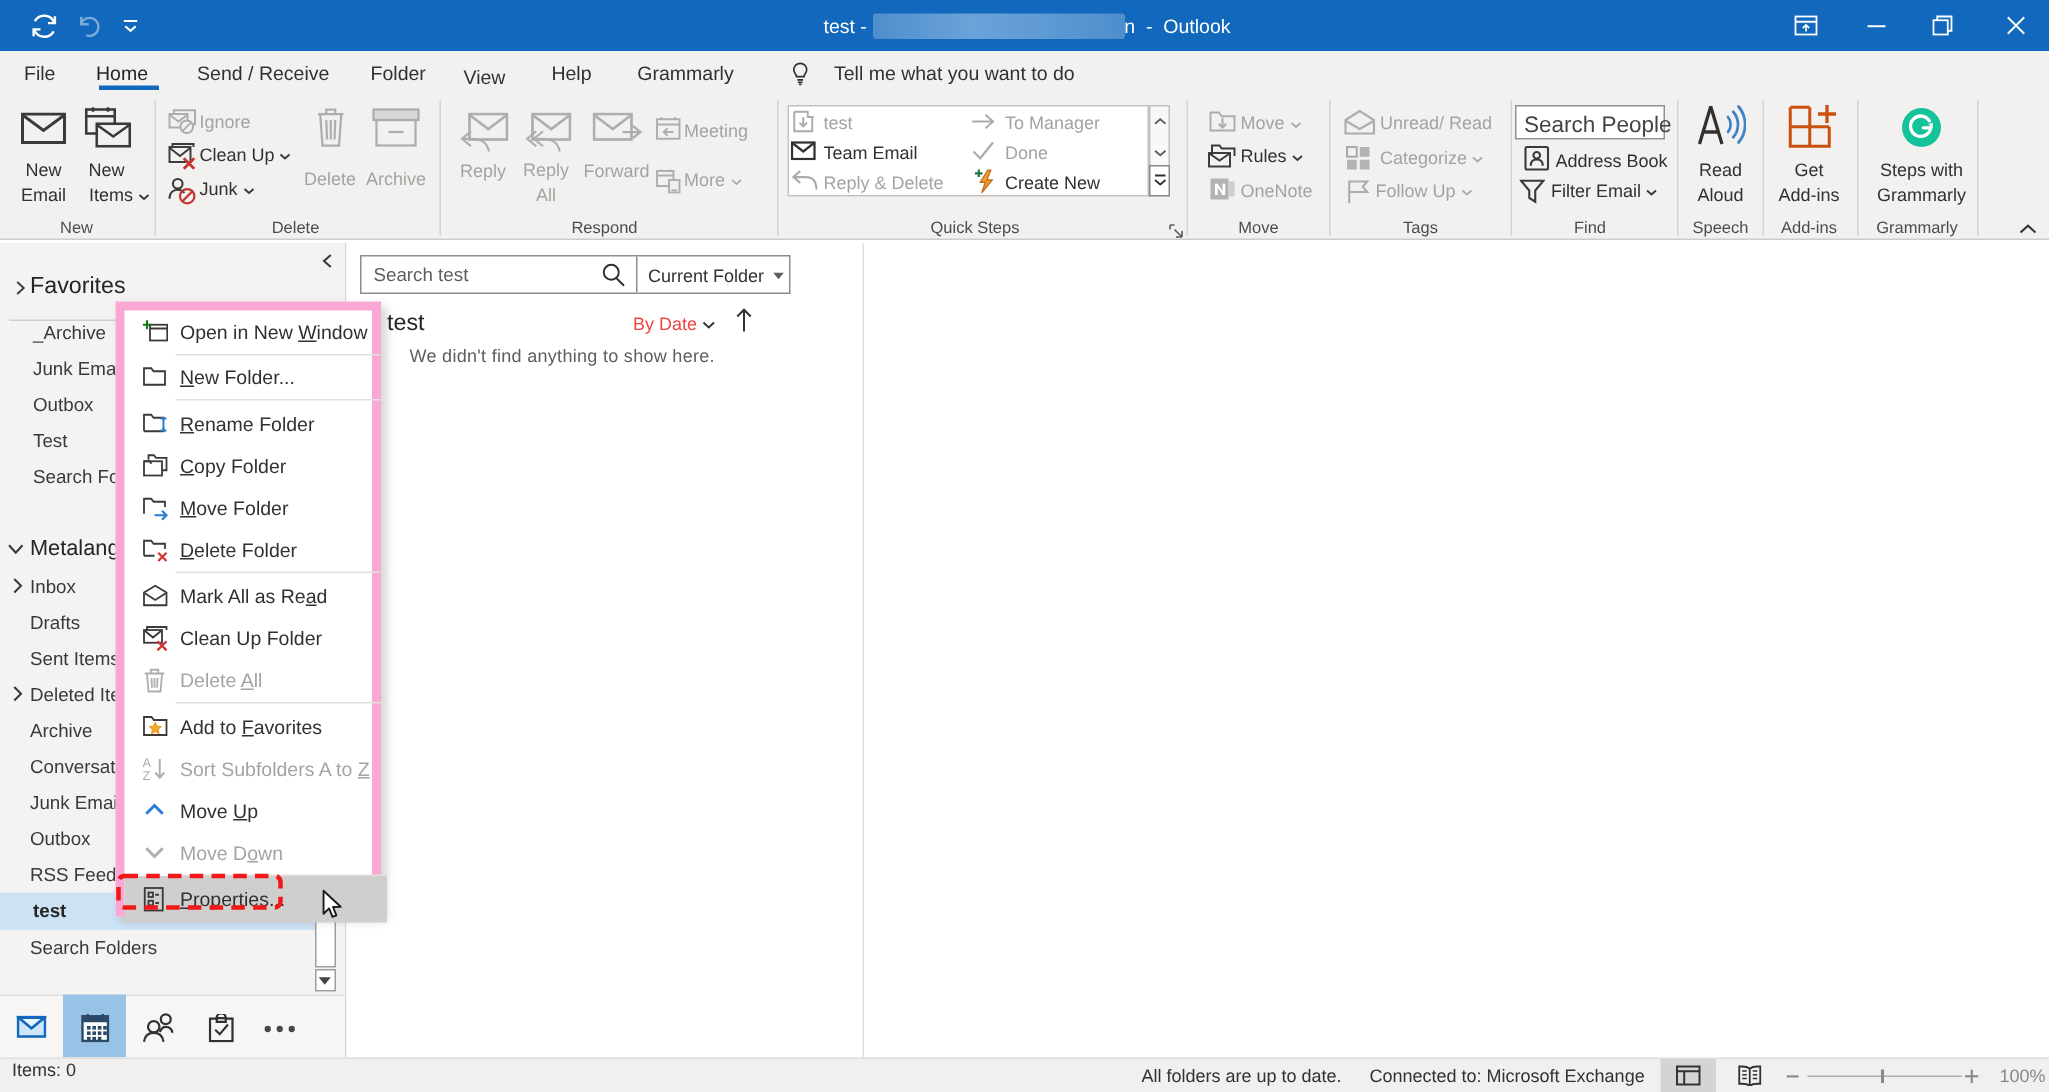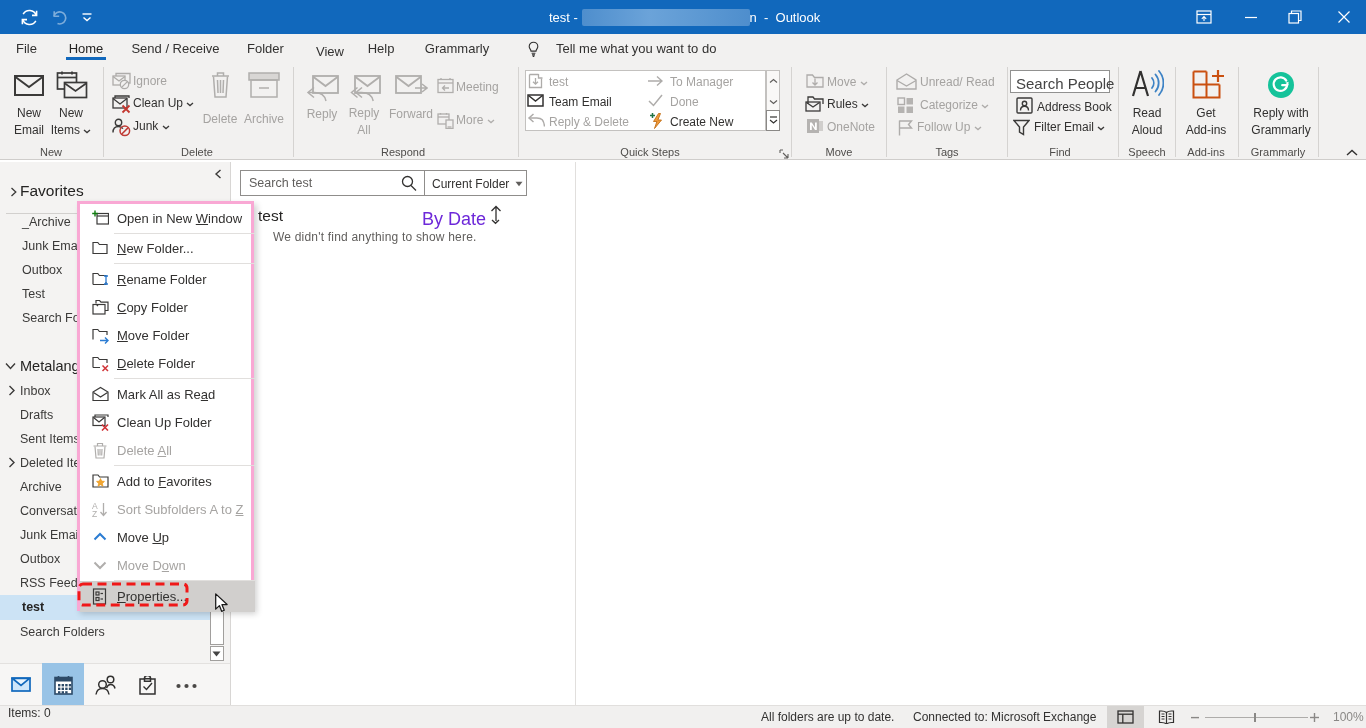--- a/index.html
+++ b/index.html
@@ -53,25 +53,25 @@
         <path d="M4.5 4.5 v-2.5 h9.5 v9.5 h-2.5"></path>
   </svg>
   <svg class="a" style="left:170px;top:9px" width="16" height="16" viewBox="0 0 16 16" fill="none" stroke="#fff" stroke-width="1.2">
     <path d="M2.5 2.5 l11 11 M13.5 2.5 l-11 11"></path>
   </svg>
 </div>
 
 <div class="a" style="left:0;top:34px;width:1366px;height:28px;background:#f2f1f0"></div>
 <div class="a ink" id="tabs" style="left:0;top:34px;width:1366px;height:28px;font-size:13px">
   <div class="a" style="left:0;top:7px;width:53px;text-align:center">File</div>
-  <div class="a" style="left:64px;top:7px;width:44px;text-align:center;color:#252423">Home</div>
+  <div class="a" style="left:64px;top:7px;width:44px;color:#252423">Home</div>
   <div class="a" style="left:66px;top:23px;width:40px;height:3px;background:#1168bc"></div>
   <div class="a" style="left:130px;top:7px;width:91px;text-align:center">Send / Receive</div>
   <div class="a" style="left:243px;top:7px;width:45px;text-align:center">Folder</div>
-  <div class="a" style="left:309px;top:10px;width:35px;text-align:right">View</div>
+  <div class="a" style="left:309px;top:10px;width:35px;text-align:left">View</div>
   <div class="a" style="left:364px;top:7px;width:34px;text-align:center">Help</div>
   <div class="a" style="left:424px;top:7px;width:66px;text-align:center">Grammarly</div>
   <svg class="a" style="left:527px;top:6px" width="13" height="17" viewBox="0 0 13 17" fill="none" stroke="#323130" stroke-width="1.1">
     <path d="M2.2 6.5 a4.3 4.3 0 1 1 8.6 0 c0 2.2-1.8 2.9-1.8 4.6 h-5 c0-1.7-1.8-2.4-1.8-4.6 z"></path>
     <path d="M4.6 13.2 h3.8 M5 14.9 h3 M5.7 16.4 h1.6"></path>
   </svg>
   <div class="a" style="left:556px;top:7px;width:200px">Tell me what you want to do</div>
 </div>
 
 <div class="a" style="left:0;top:62px;width:1366px;height:98px;background:#f2f1f0;border-bottom:1px solid #cfcdcb"></div>
@@ -86,21 +86,21 @@
       <path d="M6 4.5 v-3 M16 4.5 v-3"></path>
       <rect x="1.5" y="3" width="19" height="16"></rect>
       <path d="M1.5 7.5 h19"></path>
     </g>
     <rect x="8.5" y="12.5" width="22" height="15" fill="#f2f1f0" stroke="#3b3a39" stroke-width="1.7"></rect>
     <path d="M9 13.5 L19.5 21 L30 13.5" fill="none" stroke="#3b3a39" stroke-width="1.7"></path>
   </svg>
   <div class="a ink" style="left:4px;top:44px;width:50px;text-align:center">New</div>
   <div class="a ink" style="left:4px;top:61px;width:50px;text-align:center">Email</div>
   <div class="a ink" style="left:46px;top:44px;width:50px;text-align:center">New</div>
-  <div class="a ink" style="left:42px;top:61px;width:58px;text-align:center">Items <svg width="8" height="5" viewBox="0 0 8 5" fill="none" stroke="#3b3a39" stroke-width="1.3">
+  <div class="a ink" style="left:42px;top:61px;width:58px;text-align:right">Items <svg width="8" height="5" viewBox="0 0 8 5" fill="none" stroke="#3b3a39" stroke-width="1.3">
           <path d="M1 1 l3 2.6 L7 1"></path>
         </svg></div>
   <div class="lbl" style="left:21px;top:84px;width:60px">New</div>
   <div class="gsep" style="left:103px"></div>
 
   <svg class="a" style="left:112px;top:10px" width="19" height="19" viewBox="0 0 19 19" fill="none" stroke="#aeacaa" stroke-width="1.3">
     <path d="M4 4 v-2.5 h14 v9.5 h-2.5"></path>
         <rect x="1" y="4" width="12" height="9"></rect>
         <path d="M1 4.5 L7 9 L13 4.5"></path>
     <circle cx="12.5" cy="12.5" r="4.2" fill="#f2f1f0"></circle>
@@ -316,21 +316,21 @@
   <div class="a ink" style="left:1181px;top:44px;width:50px;text-align:center">Get</div>
   <div class="a ink" style="left:1181px;top:61px;width:50px;text-align:center">Add-ins</div>
   <div class="lbl" style="left:1176px;top:84px;width:60px">Add-ins</div>
   <div class="gsep" style="left:1238px"></div>
 
   <svg class="a" style="left:1268px;top:10px" width="26" height="26" viewBox="0 0 26 26">
     <circle cx="13" cy="13" r="13" fill="#15c39a"></circle>
     <path d="M18.3 8.6 a 6.8 6.8 0 1 0 .9 4.6 h-5" stroke="#fff" stroke-width="2.2" fill="none" stroke-linecap="round"></path>
     <path d="M17.5 10.8 l2.8 2.4 .3-3.4 z" fill="#fff"></path>
   </svg>
-  <div class="a ink" style="left:1250px;top:44px;width:62px;text-align:center">Reply with</div>
+  <div class="a ink" style="left:1250px;top:44px;width:62px;text-align:center">Steps with</div>
   <div class="a ink" style="left:1250px;top:61px;width:62px;text-align:center">Grammarly</div>
   <div class="lbl" style="left:1248px;top:84px;width:60px">Grammarly</div>
   <div class="gsep" style="left:1318px"></div>
   <svg class="a" style="left:1346px;top:87px" width="12" height="7" viewBox="0 0 12 7" fill="none" stroke="#323130" stroke-width="1.4">
         <path d="M1 6 L6 1.5 L11 6"></path>
       </svg>
 </div>
 
 <div class="a" id="sidebar" style="left:0;top:162px;width:230px;height:501px;background:#f4f3f2;font-size:12.5px;color:#3b3a39;overflow:hidden">
   <svg class="a" style="left:214px;top:7px" width="8" height="10" viewBox="0 0 8 10" fill="none" stroke="#3b3a39" stroke-width="1.4">
@@ -381,21 +381,21 @@
   <svg class="a" style="left:169px;top:13px" width="17" height="17" viewBox="0 0 17 17" fill="none" stroke="#323130" stroke-width="1.3">
     <circle cx="7.5" cy="6.5" r="5"></circle>
         <path d="M11 10.5 L16 15.5"></path>
   </svg>
   <div class="a" style="left:193px;top:9px;width:1px;height:24px;background:#8f8d8b"></div>
   <div class="a" style="left:201px;top:15px;font-size:12px;color:#323130">Current Folder</div>
   <svg class="a" style="left:284px;top:19px" width="8" height="6" viewBox="0 0 8 6">
         <path d="M0.5 0.8 h7 L4 5.2 z" fill="#605e5c"></path>
       </svg>
   <div class="a" style="left:27px;top:45px;font-size:15.5px;color:#252423">test</div>
-  <div class="a" style="left:191px;top:47px;font-size:18px;color:#6d28d9">By Date <svg width="9" height="6" viewBox="0 0 9 6" fill="none" stroke="#323130" stroke-width="1.3">
+  <div class="a" style="left:191px;top:47px;font-size:12px;color:#ef4444">By Date <svg width="9" height="6" viewBox="0 0 9 6" fill="none" stroke="#323130" stroke-width="1.3">
           <path d="M1 1 l3.5 3.3 L8 1"></path>
         </svg></div>
   <svg class="a" style="left:259px;top:43px" width="12" height="17" viewBox="0 0 12 17" fill="none" stroke="#323130" stroke-width="1.3">
     <path d="M6 16 V2 M1.5 6 L6 1.5 L10.5 6"></path>
   </svg>
   <div class="a" style="left:42px;top:68px;font-size:12px;color:#605e5c;letter-spacing:.2px">We didn't find anything to show here.</div>
 </div>
 <div class="a" style="left:575px;top:162px;width:1px;height:543px;background:#e1dfdd"></div>
 <div class="a" style="left:576px;top:162px;width:790px;height:543px;background:#fff"></div>
 
@@ -464,21 +464,21 @@
       </svg>
   <div class="a" style="left:1205px;top:11px;width:103px;height:1px;background:#aeacaa"></div>
   <div class="a" style="left:1254px;top:7px;width:2px;height:9px;background:#8a8886"></div>
   <svg class="a" style="left:1310px;top:7px" width="9" height="9" viewBox="0 0 9 9">
         <rect x="0" y="3.8" width="9" height="1.4" fill="#8a8886"></rect>
         <rect x="3.8" y="0" width="1.4" height="9" fill="#8a8886"></rect>
       </svg>
   <div class="a" style="left:1333px;top:4px;color:#8a8886">100%</div>
 </div>
 
-<div class="a" id="ctxmenu" style="left:77px;top:201px;width:177px;height:410px;background:#fff;border:3px solid #f9a8d4;box-shadow:3px 3px 6px rgba(0,0,0,.18)">
+<div class="a" id="ctxmenu" style="left:77px;top:201px;width:177px;height:410px;background:#fff;border:6px solid #f9a8d4;box-shadow:3px 3px 6px rgba(0,0,0,.18)">
   <div class="mi" style="top:0">
     <svg width="17" height="17" viewBox="0 0 17 17" fill="none">
       <rect x="5" y="3.5" width="11.5" height="10.5" stroke="#3b3a39" stroke-width="1.2" fill="#fff"></rect>
       <path d="M5 6 h11.5" stroke="#3b3a39" stroke-width="1.2"></path>
       <path d="M3 0.5 v6 M0.2 3.5 h5.6" stroke="#107c10" stroke-width="1.4"></path>
     </svg>
     <div class="tx">Open in New <u>W</u>indow</div>
   </div>
   <div class="msep" style="top:29px"></div>
   <div class="mi" style="top:30px">

